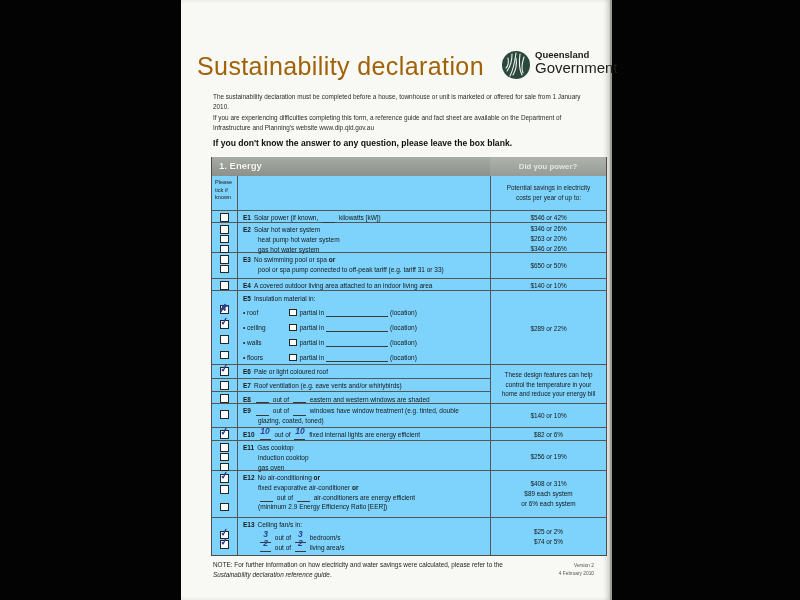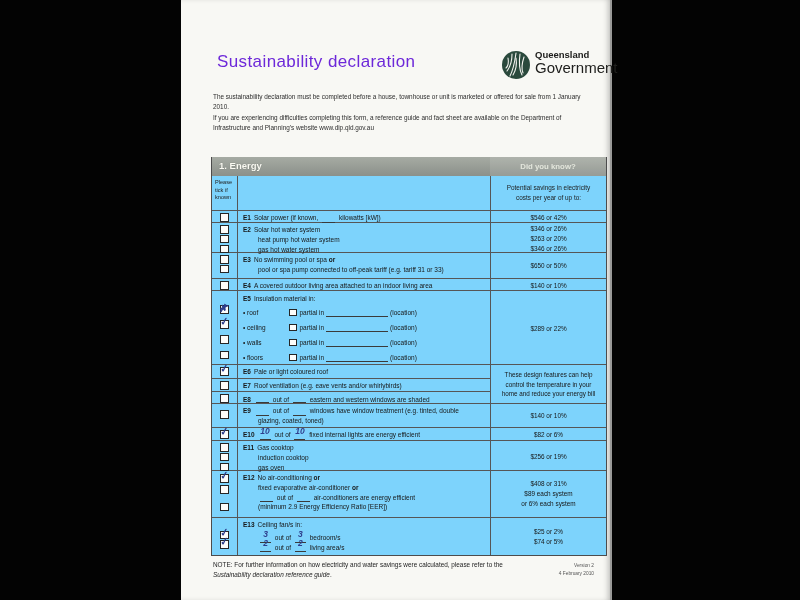--- a/index.html
+++ b/index.html
@@ -1,20 +1,20 @@
 <!DOCTYPE html>
 <html><head>
 <meta charset="utf-8">
 <style>
   html,body{margin:0;padding:0;}
   body{width:800px;height:600px;background:#030303;position:relative;overflow:hidden;
        font-family:"Liberation Sans",sans-serif;}
   .page{position:absolute;left:181px;top:0;width:429px;height:600px;background:#f8f8f4;
         border-right:2px solid #9a9a98;box-shadow:inset -4px 0 6px -3px rgba(0,0,0,.3);}
-  .title{position:absolute;left:36px;top:52px;font-size:17px;color:#6d28d9;letter-spacing:.4px;}
+  .title{position:absolute;left:16px;top:52px;font-size:25px;color:#a16207;letter-spacing:.4px;}
   
   .logo{position:absolute;left:320px;top:50px;display:flex;align-items:flex-start;}
   .logo svg{width:30px;height:30px;}
   .logo-text{margin-left:4px;line-height:1.05;color:#20201e;}
   .logo-text .l1{font-weight:bold;font-size:9.5px;}
   .logo-text .l2{font-size:15px;}
   .intro{position:absolute;left:32px;width:384px;font-size:6.4px;line-height:1.55;color:#2c2c2c;}
   #intro1{top:92px;}
   #intro2{top:113px;}
   .instruction{position:absolute;left:32px;top:138px;font-size:8.6px;font-weight:bold;color:#0f0f0f;}
@@ -109,27 +109,28 @@
       </g>
     </svg>
     <div class="logo-text">
       <div class="l1">Queensland</div>
       <div class="l2">Government</div>
     </div>
   </div>
 
   <div class="intro" id="intro1">The sustainability declaration must be completed before a house, townhouse or unit is marketed or offered for sale from 1 January 2010.</div>
   <div class="intro" id="intro2">If you are experiencing difficulties completing this form, a reference guide and fact sheet are available on the Department of Infrastructure and Planning's website www.dip.qld.gov.au</div>
+  <div class="instruction">If you don't know the answer to any question, please leave the box blank.</div>
 
   <div class="tbl">
 
     <div class="bar">
       <div class="panel"></div>
       <span class="sec">1. Energy</span>
-      <span class="dyk">Did you know?</span>
+      <span class="dyk">Did you power?</span>
     </div>
 
     <div class="colhead">
       <div class="c1">Please tick if known</div>
       <div class="c2"></div>
       <div class="c3">Potential savings in electricity costs per year of up to:</div>
     </div>
 
     <div class="row rE1">
       <div class="c1">

